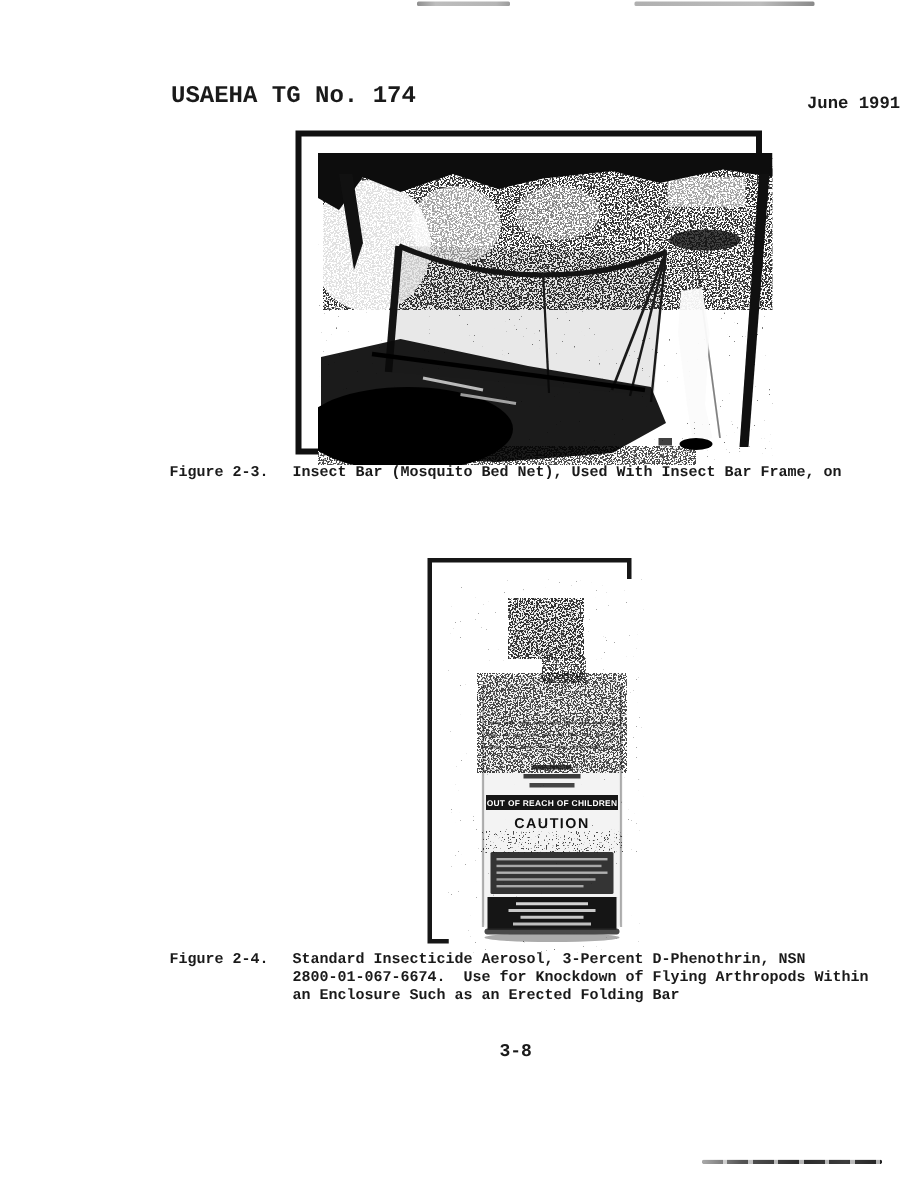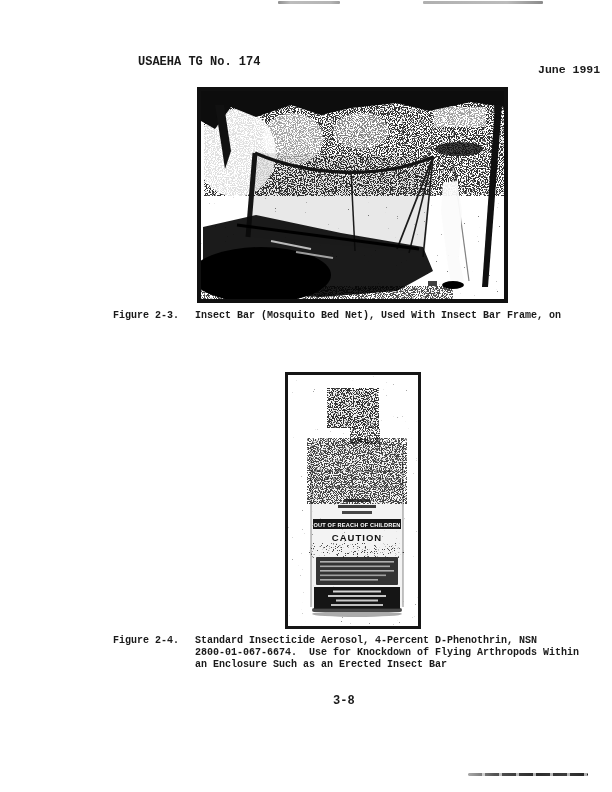--- a/index.html
+++ b/index.html
@@ -14,24 +14,24 @@
   .dash-top-1{left:278px;top:1px;width:62px;height:3px;
     background:linear-gradient(90deg,#8f8f8f,#bdbdbd 20%,#b5b5b5 85%,#9c9c9c);}
   .dash-top-2{left:423px;top:1px;width:120px;height:3px;
     background:linear-gradient(90deg,#b0b0b0,#bcbcbc 70%,#8a8a8a);}
   .dash-bottom{left:468px;top:773px;width:120px;height:3px;
     background:linear-gradient(90deg,#aaa,#555 22%,#2a2a2a 55%,#3c3c3c 80%,#222);
     -webkit-mask-image:repeating-linear-gradient(90deg,#000 0 14px,rgba(0,0,0,.35) 14px 17px);
     mask-image:repeating-linear-gradient(90deg,#000 0 14px,rgba(0,0,0,.35) 14px 17px);}
   
   .hdr{position:absolute;font-weight:700;letter-spacing:0;}
-  .hdr-left{left:138px;top:55px;font-size:12px;}
+  .hdr-left{left:114px;top:55px;font-size:16px;}
   .hdr-right{left:538px;top:63px;font-size:11.5px;}
   
-  figure{margin:0;padding:0;}
+  figure{margin:0;padding:11px;}
   .photo{position:absolute;background:#fff;box-sizing:border-box;}
   .photo-1{left:197px;top:87px;width:311px;height:216px;border:4px solid #101010;}
   .photo-2{left:285px;top:372px;width:136px;height:257px;border:3px solid #161616;}
   .photo svg{display:block;}
   
   .caption{position:absolute;left:0;width:612px;font-size:10px;font-weight:700;line-height:12px;}
   .cap-1{top:310px;}
   .cap-2{top:635px;}
   .cap-label{position:absolute;left:113px;top:0;white-space:pre;}
   .cap-lines{position:absolute;left:195px;top:0;}
@@ -163,23 +163,23 @@
 
       <rect x="24" y="233" width="90" height="4" rx="2" fill="#2a2a2a" opacity="0.85"></rect>
       <ellipse cx="69" cy="239" rx="45" ry="3" fill="#444444" opacity="0.45"></ellipse>
       <rect x="52" y="241" width="62" height="8" filter="url(#spk-sparse)" opacity="0.6"></rect>
     </svg>
   </figure>
 
   <div class="caption cap-2">
     <span class="cap-label">Figure 2-4.</span>
     <span class="cap-lines">
-      <span class="cap-line">Standard Insecticide Aerosol, 4-Percent D-Phenothrin, NSN</span>
+      <span class="cap-line">Standard Insecticide Aerosol, 3-Percent D-Phenothrin, NSN</span>
       <span class="cap-line">2800-01-067-6674.  Use for Knockdown of Flying Arthropods Within</span>
-      <span class="cap-line">an Enclosure Such as an Erected Insect Bar</span>
+      <span class="cap-line">an Enclosure Such as an Erected Folding Bar</span>
     </span>
   </div>
 
   <div class="pageno">3-8</div>
 
   <div class="scan-dash dash-bottom"></div>
 
 </div>
 
 </body></html>

